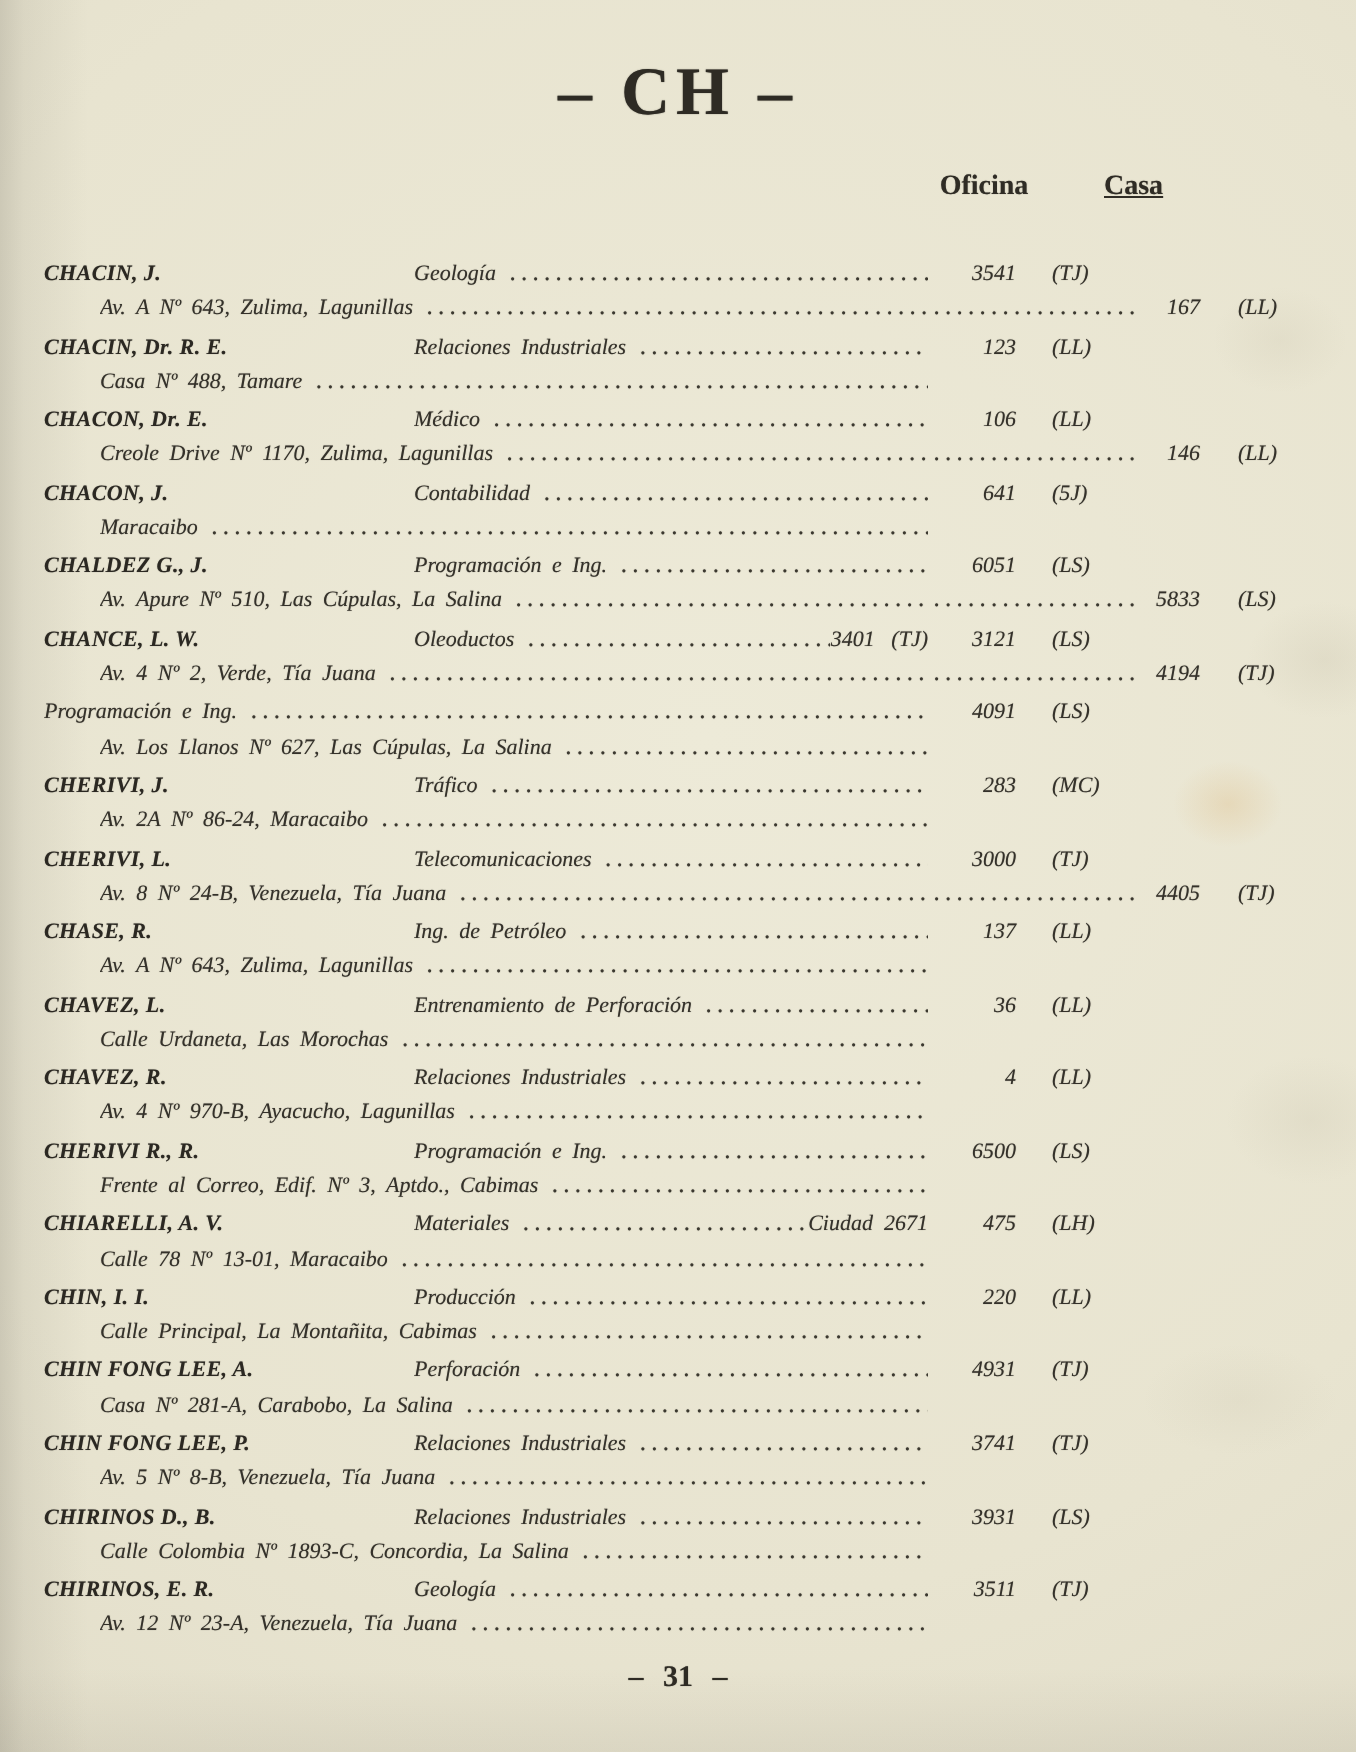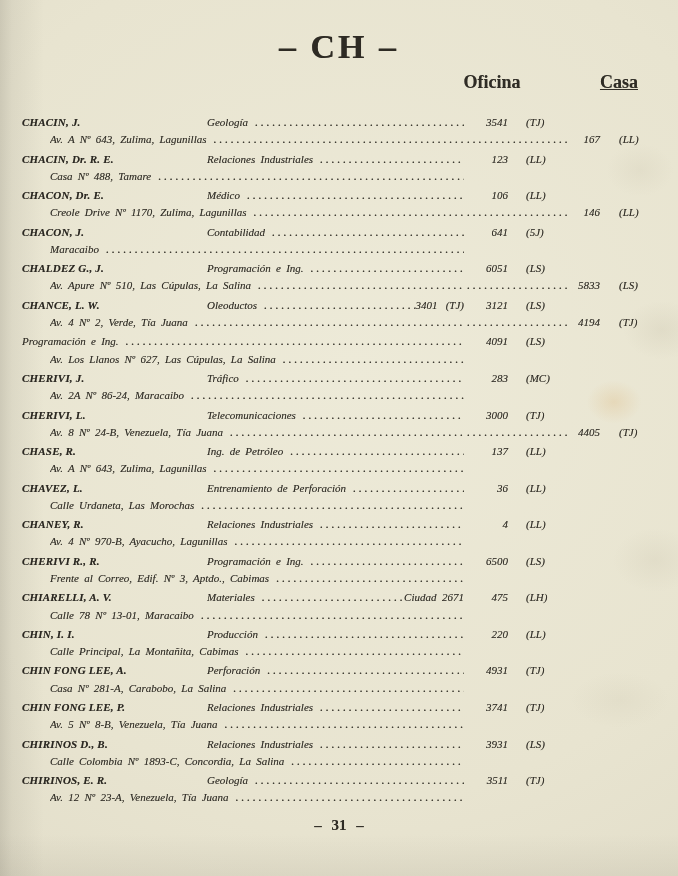--- a/index.html
+++ b/index.html
@@ -30,27 +30,27 @@
     font-size:34px;
     line-height:38px;
     font-weight:bold;
     letter-spacing:3px;
     color:#2e2b24;
     text-shadow:0 0 0.6px rgba(46,43,36,0.65);
   }
   .col-labels{
     position:relative;
     height:16px;
-    margin-top:6px;
-    font-size:18px;
+    margin-top:20px;
+    font-size:14px;
     font-weight:bold;
     color:#2f2c25;
   }
   .lbl-oficina{position:absolute;left:447px;width:90px;text-align:center;}
-  .lbl-casa{position:absolute;left:552px;width:86px;text-align:right;text-decoration:underline;}
+  .lbl-casa{position:absolute;left:552px;width:86px;text-align:left;text-decoration:underline;}
   .entries{
     margin-top:25px;
     padding:0 16px 0 22px;
   }
   .entry{margin-bottom:2.2px;}
   .line{
     display:flex;
     align-items:baseline;
     height:17.2px;
     font-size:11px;
@@ -384,21 +384,21 @@
         <span class="leader"></span>
       </span>
       <span class="mid-leader empty"></span>
       <span class="cnum"></span>
       <span class="ccode"></span>
     </div>
   </div>
 
   <div class="entry">
     <div class="line main">
-      <span class="name">CHANEY, R.</span>
+      <span class="name">CHAVEZ, R.</span>
       <span class="dept-wrap">
         <span class="dept">Relaciones Industriales</span>
         <span class="leader"></span>
         <span class="dept-suffix"></span>
       </span>
       <span class="onum">4</span>
       <span class="ocode">(LL)</span>
       <span class="cnum"></span>
       <span class="ccode"></span>
     </div>

